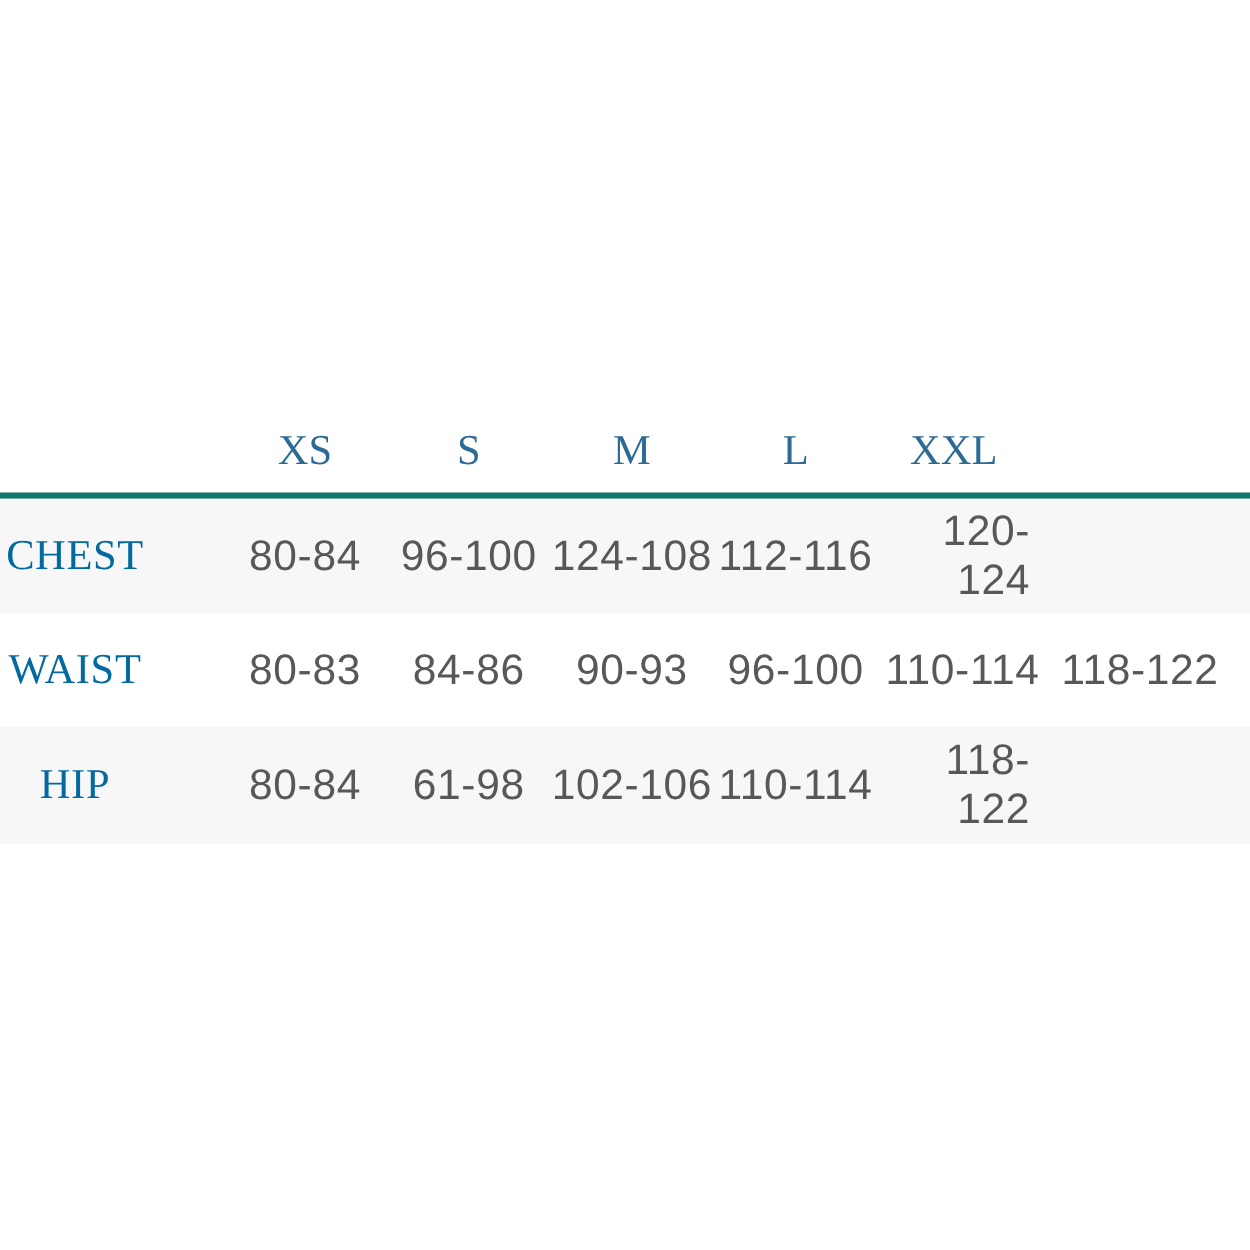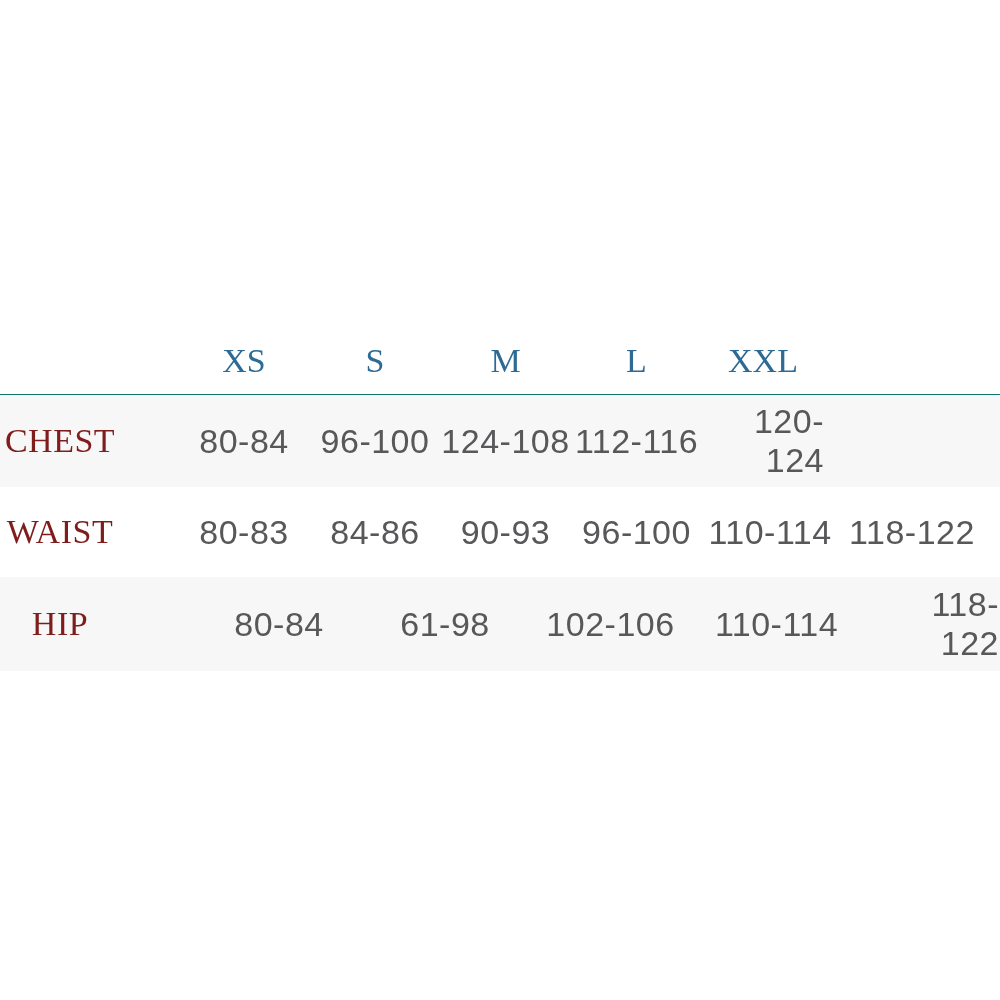--- a/index.html
+++ b/index.html
@@ -22,43 +22,43 @@
     width: 1000px;
   }
   .cell {
     display: flex;
     align-items: center;
     justify-content: center;
     overflow: hidden;
   }
   .header-row {
     height: 54px;
-    border-bottom: 1px solid #0f766e;
+    border-bottom: 5px solid #0f766e;
   }
   .header-row .cell {
     padding-bottom: 12px;
   }
   .head {
     font-family: "Liberation Serif", serif;
     font-size: 34px;
     font-weight: 400;
     color: #2d6b95;
   }
   .body-row {
     height: 90px;
     background: #ffffff;
   }
   .row-chest { height: 92px; }
-  .row-hip   { height: 94px; gap: 35px; }
+  .row-hip   { height: 94px; }
   .bg-alt    { background: #f7f7f7; }
   .rlabel {
     font-family: "Liberation Serif", serif;
     font-size: 34px;
     font-weight: 400;
-    color: #7f1d1d;
+    color: #0369a1;
     letter-spacing: 0.5px;
   }
   .val {
     font-family: "Liberation Sans", sans-serif;
     font-size: 34px;
     font-weight: 300;
     color: #58585a;
     letter-spacing: 0.5px;
   }
   

